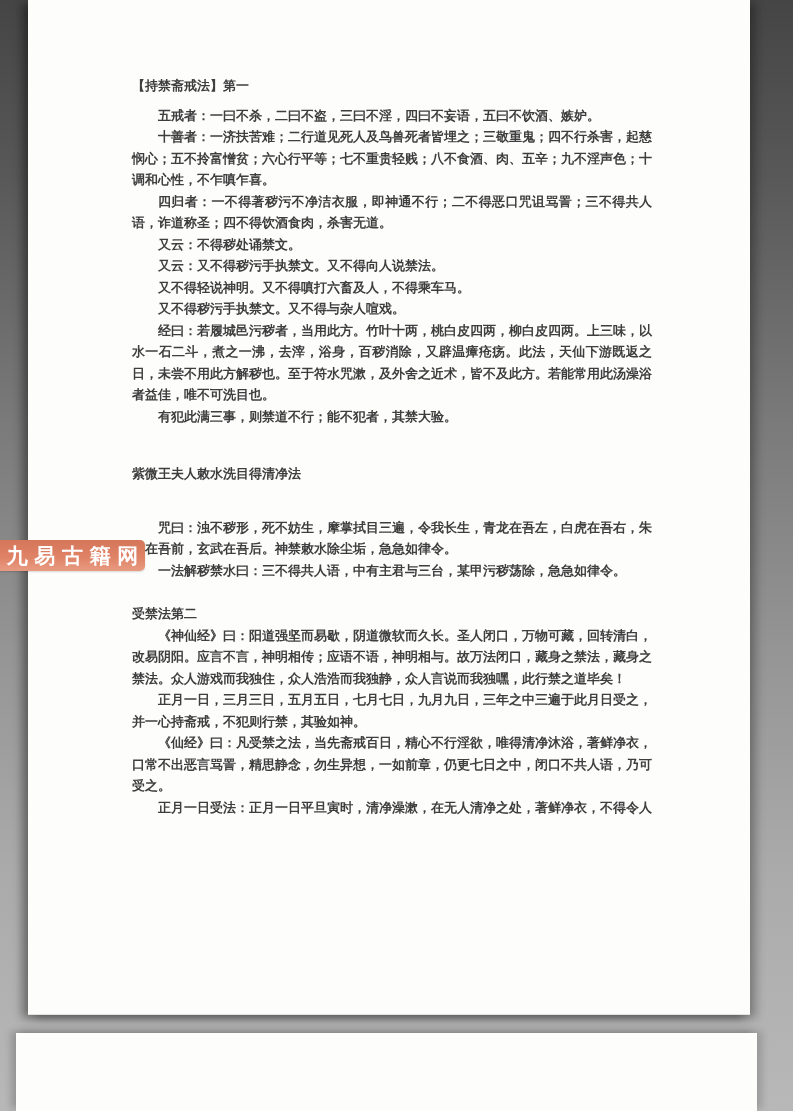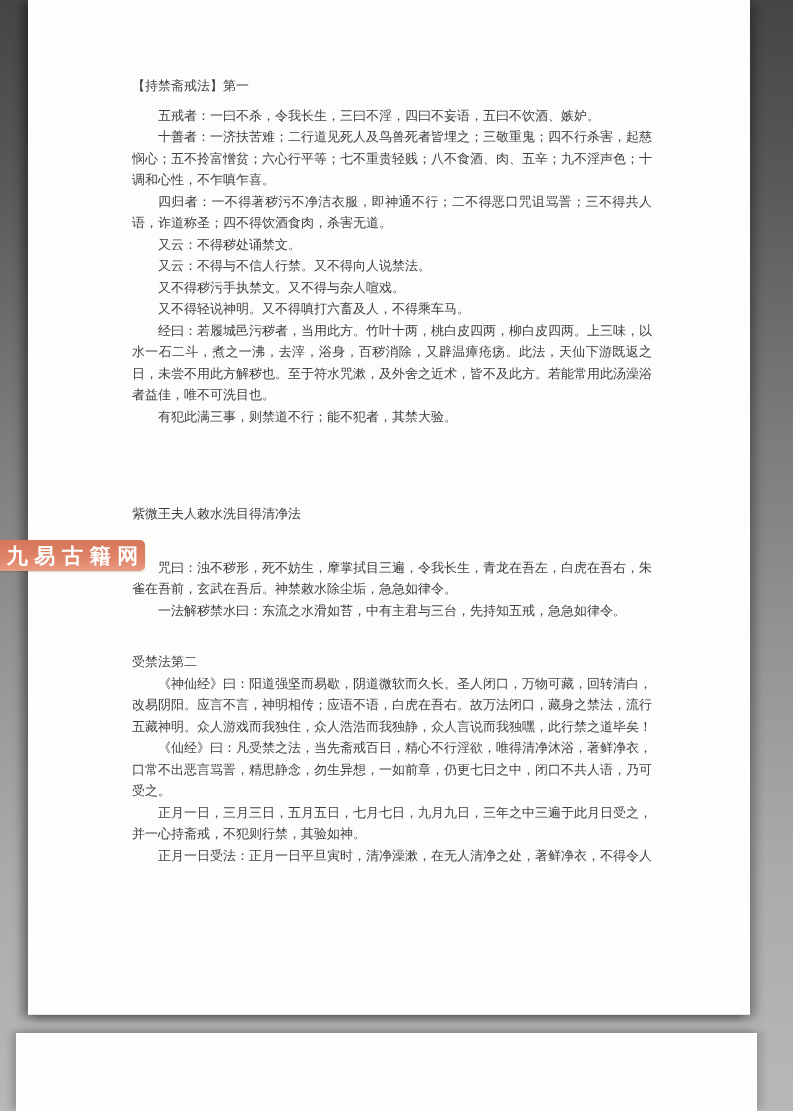--- a/index.html
+++ b/index.html
@@ -5,76 +5,76 @@
   html,body{margin:0;padding:0;}
   body{
     width:793px;height:1111px;overflow:hidden;
     font-family:"Liberation Serif", serif;
   }
   .stage{
     position:relative;width:793px;height:1111px;overflow:hidden;
     background:linear-gradient(180deg,#454545 0%,#575757 15%,#7a7a7a 38%,#949494 58%,#aaaaaa 78%,#b8b8b8 100%);
   }
   .page{
-    position:absolute;background:#fdfdfc;
+    position:absolute;background:#fdfdfc;font-weight:bold;
   }
   .page-1{
     left:28px;top:0;width:722px;height:1014px;
     box-shadow:-6px 3px 9px rgba(0,0,0,0.38), 6px 3px 9px rgba(0,0,0,0.28);
     border-bottom:1px solid #e3e3e3;
   }
   .page-2{
     left:16px;top:1033px;width:741px;height:78px;
     box-shadow:-5px -2px 7px rgba(0,0,0,0.18), 5px -2px 7px rgba(0,0,0,0.15);
   }
   .content{
     position:absolute;left:104px;top:75px;width:520px;
     color:#3e3e3e;font-size:13px;line-height:21.5px;
     text-align:justify;filter:blur(0.2px);
   }
   .content p{margin:0;text-indent:2em;}
   .content .chapter-title{text-indent:0;margin:0 0 8px 0;}
   .content .section-title{text-indent:0;}
-  .content .section-title.cleansing{margin-top:76px;margin-bottom:32px;}
-  .content .section-title.shoujin{margin-top:30px;margin-bottom:0;}
+  .content .section-title.cleansing{margin-top:36px;margin-bottom:32px;}
+  .content .section-title.shoujin{margin-top:22px;margin-bottom:0;}
   .watermark{
     position:absolute;left:0;top:540px;width:145px;height:31px;
     background:linear-gradient(180deg,#d5765a 0%,#df8265 55%,#e89b82 100%);
     border-radius:0 5px 5px 0;
     display:flex;align-items:center;justify-content:space-evenly;
     color:#ffffff;font-weight:bold;font-size:21px;
     font-family:"Liberation Sans", sans-serif;
     box-shadow:0 1px 2px rgba(0,0,0,0.15);
   }
   .watermark span{display:block;}
 </style>
 </head>
 <body>
 
 <div class="stage">
 
   <div class="page page-1">
     <div class="content">
       <p class="chapter-title">【持禁斋戒法】第一</p>
-      <p>五戒者：一曰不杀，令我长生，三曰不淫，四曰不妄语，五曰不饮酒、嫉妒。</p>
+      <p>五戒者：一曰不杀，二曰不盗，三曰不淫，四曰不妄语，五曰不饮酒、嫉妒。</p>
       <p>十善者：一济扶苦难；二行道见死人及鸟兽死者皆埋之；三敬重鬼；四不行杀害，起慈悯心；五不拎富憎贫；六心行平等；七不重贵轻贱；八不食酒、肉、五辛；九不淫声色；十调和心性，不乍嗔乍喜。</p>
       <p>四归者：一不得著秽污不净洁衣服，即神通不行；二不得恶口咒诅骂詈；三不得共人语，诈道称圣；四不得饮酒食肉，杀害无道。</p>
       <p>又云：不得秽处诵禁文。</p>
-      <p>又云：不得与不信人行禁。又不得向人说禁法。</p>
+      <p>又云：又不得秽污手执禁文。又不得向人说禁法。</p>
+      <p>又不得轻说神明。又不得嗔打六畜及人，不得乘车马。</p>
       <p>又不得秽污手执禁文。又不得与杂人喧戏。</p>
-      <p>又不得轻说神明。又不得嗔打六畜及人，不得乘车马。</p>
       <p>经曰：若履城邑污秽者，当用此方。竹叶十两，桃白皮四两，柳白皮四两。上三味，以水一石二斗，煮之一沸，去滓，浴身，百秽消除，又辟温瘴疮疡。此法，天仙下游既返之日，未尝不用此方解秽也。至于符水咒漱，及外舍之近术，皆不及此方。若能常用此汤澡浴者益佳，唯不可洗目也。</p>
       <p>有犯此满三事，则禁道不行；能不犯者，其禁大验。</p>
       <p class="section-title cleansing">紫微王夫人敕水洗目得清净法</p>
       <p>咒曰：浊不秽形，死不妨生，摩掌拭目三遍，令我长生，青龙在吾左，白虎在吾右，朱雀在吾前，玄武在吾后。神禁敕水除尘垢，急急如律令。</p>
-      <p>一法解秽禁水曰：东流之水滑如苔，中有主君与三台，先持知五戒，急急如律令。</p>
+      <p>一法解秽禁水曰：三不得共人语，中有主君与三台，某甲污秽荡除，急急如律令。</p>
       <p class="section-title shoujin">受禁法第二</p>
-      <p>《神仙经》曰：阳道强坚而易歇，阴道微软而久长。圣人闭口，万物可藏，回转清白，改易阴阳。应言不言，神明相传；应语不语，白虎在吾右。故万法闭口，藏身之禁法，流行五藏神明。众人游戏而我独住，众人浩浩而我独静，众人言说而我独嘿，此行禁之道毕矣！</p>
+      <p>《神仙经》曰：阳道强坚而易歇，阴道微软而久长。圣人闭口，万物可藏，回转清白，改易阴阳。应言不言，神明相传；应语不语，神明相与。故万法闭口，藏身之禁法，藏身之禁法。众人游戏而我独住，众人浩浩而我独静，众人言说而我独嘿，此行禁之道毕矣！</p>
+      <p>正月一日，三月三日，五月五日，七月七日，九月九日，三年之中三遍于此月日受之，并一心持斋戒，不犯则行禁，其验如神。</p>
       <p>《仙经》曰：凡受禁之法，当先斋戒百日，精心不行淫欲，唯得清净沐浴，著鲜净衣，口常不出恶言骂詈，精思静念，勿生异想，一如前章，仍更七日之中，闭口不共人语，乃可受之。</p>
-      <p>正月一日，三月三日，五月五日，七月七日，九月九日，三年之中三遍于此月日受之，并一心持斋戒，不犯则行禁，其验如神。</p>
       <p>正月一日受法：正月一日平旦寅时，清净澡漱，在无人清净之处，著鲜净衣，不得令人</p>
     </div>
   </div>
 
   <div class="page page-2"></div>
 
   <div class="watermark">
     <span>九</span>
     <span>易</span>
     <span>古</span>

